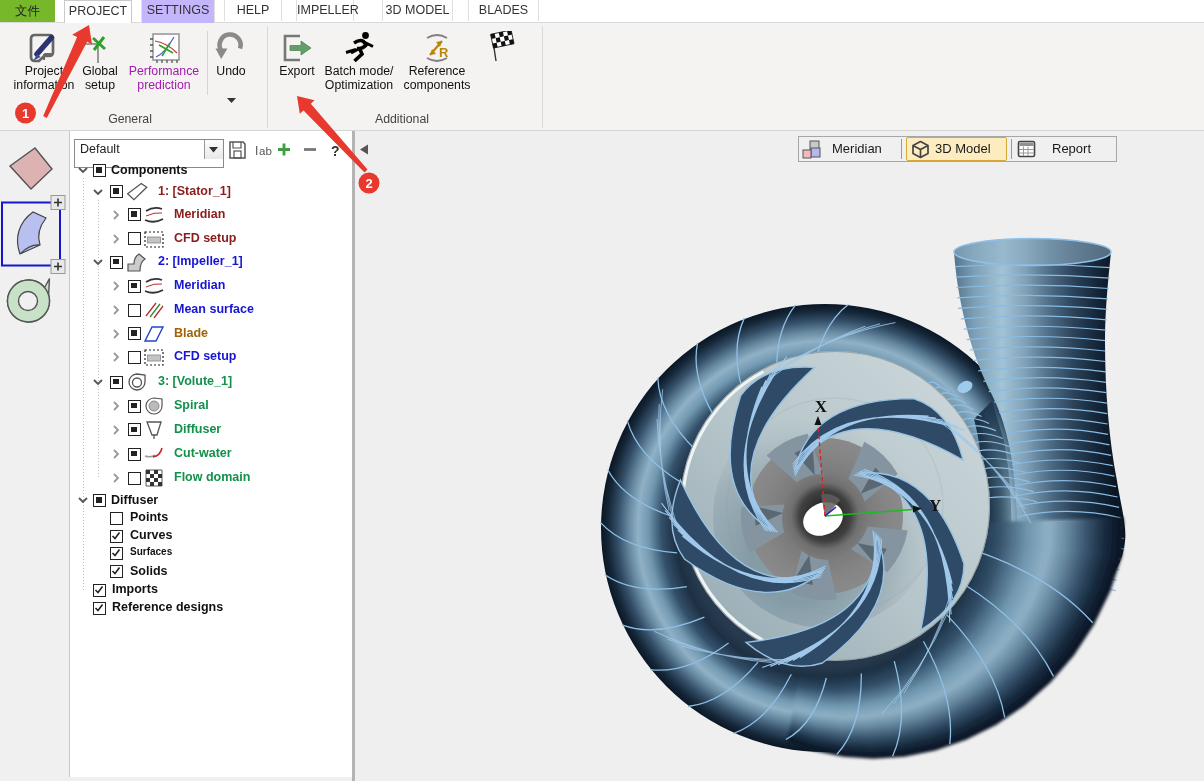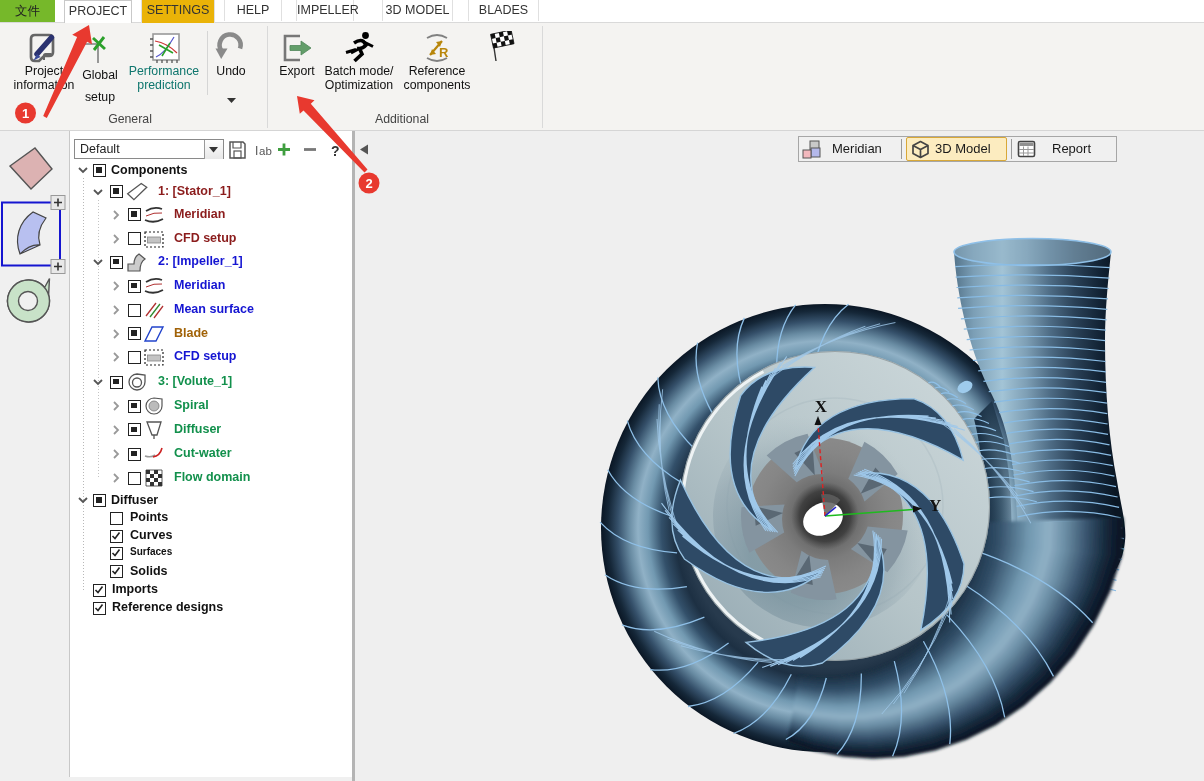--- a/index.html
+++ b/index.html
@@ -1,47 +1,47 @@
 <!DOCTYPE html>
 <html><head><meta charset="utf-8">
 <style>
 html,body{margin:0;padding:0;width:1204px;height:781px;overflow:hidden;
 font-family:"Liberation Sans",sans-serif;background:#fff}
 </style></head>
 <body>
 <div style="position:absolute;left:0;top:0;width:1204px;height:23px;background:#fff;border-bottom:1px solid #d9d9d9;box-sizing:border-box">
     <div style="position:absolute;left:0;top:0;width:55px;height:22px;background:#76b82a;color:#222;font-size:12.5px;text-align:center;line-height:22px">文件</div>
 <div style="position:absolute;left:64px;top:0;width:68px;background:#fff;border:1px solid #c9c9c9;border-bottom:none;height:23px;z-index:2;box-sizing:border-box;font-size:12.5px;color:#333;text-align:center;line-height:21px">PROJECT</div>
-<div style="position:absolute;left:141px;top:0;width:74px;background:#eab308;border-left:1px solid #e0e0e0;border-right:1px solid #e0e0e0;height:31px;box-sizing:border-box;font-size:12.5px;color:#333;text-align:center;line-height:21px">SETTINGS</div>
+<div style="position:absolute;left:141px;top:0;width:74px;background:#c4b5fd;border-left:1px solid #e0e0e0;border-right:1px solid #e0e0e0;height:31px;box-sizing:border-box;font-size:12.5px;color:#333;text-align:center;line-height:21px">SETTINGS</div>
 <div style="position:absolute;left:224px;top:0;width:58px;background:#fff;border-left:1px solid #e0e0e0;border-right:1px solid #e0e0e0;height:21px;box-sizing:border-box;font-size:12.5px;color:#333;text-align:center;line-height:21px">HELP</div>
 <div style="position:absolute;left:296px;top:0;width:58px;background:#fff;border-left:1px solid #e0e0e0;border-right:1px solid #e0e0e0;height:21px;box-sizing:border-box;font-size:12.5px;color:#333;text-align:center;line-height:21px">IMPELLER</div>
 <div style="position:absolute;left:382px;top:0;width:71px;background:#fff;border-left:1px solid #e0e0e0;border-right:1px solid #e0e0e0;height:21px;box-sizing:border-box;font-size:12.5px;color:#333;text-align:center;line-height:21px">3D MODEL</div>
 <div style="position:absolute;left:468px;top:0;width:71px;background:#fff;border-left:1px solid #e0e0e0;border-right:1px solid #e0e0e0;height:21px;box-sizing:border-box;font-size:12.5px;color:#333;text-align:center;line-height:21px">BLADES</div>
   </div>
 <div style="position:absolute;left:0;top:23px;width:1204px;height:108px;background:#f4f3f1;border-bottom:1px solid #d5d5d5;box-sizing:border-box">
     <svg style="position:absolute;left:27px;top:8px" width="34" height="34" viewBox="0 0 34 34">
       <path d="M4,8 q0,-4 4,-4 l14,0 q4,0 4,4 l0,13 q0,4 -4,4 l-5,0 l-5,5 l-4,0 q-4,0 -4,-4 Z" fill="none" stroke="#666" stroke-width="2.7"></path>
       <path d="M17,29 l0,-4.5 q0,-1.5 1.5,-1.5 l6,0" fill="none" stroke="#666" stroke-width="2"></path>
       <path d="M10,23 L24.5,6.5" stroke="#2b3270" stroke-width="5.5" stroke-linecap="round" fill="none"></path>
       <path d="M10,23 l3.5,3 l-7,3.5 Z" fill="#3a4a9a"></path>
     </svg>
 <div style="position:absolute;left:-26px;top:41px;width:140px;text-align:center;font-size:12.3px;color:#111;line-height:14.3px">Project<br>information</div>
 <svg style="position:absolute;left:83px;top:8px" width="34" height="34" viewBox="0 0 34 34">
       <path d="M1,13 L16,13 M15,13 L15,32" stroke="#808080" stroke-width="1.6" fill="none"></path>
       <path d="M10,7 L22,18 M21,6 L11,19" stroke="#2ba02b" stroke-width="2.9" fill="none"></path>
     </svg>
-<div style="position:absolute;left:30px;top:41px;width:140px;text-align:center;font-size:12.3px;color:#111;line-height:22px">Global<br>setup</div>
+<div style="position:absolute;left:30px;top:41px;width:140px;text-align:center;font-size:12.3px;color:#111;line-height:14px">Global<br>setup</div>
 <svg style="position:absolute;left:147px;top:8px" width="34" height="34" viewBox="0 0 34 34">
       <rect x="6" y="3" width="26" height="26" fill="#fff" stroke="#999" stroke-width="1.6"></rect>
       <path d="M6,8 l-3,0 M6,14 l-3,0 M6,20 l-3,0 M6,26 l-3,0 M10,29 l0,3 M15,29 l0,3 M20,29 l0,3 M25,29 l0,3 M30,29 l0,3" stroke="#555" stroke-width="1.3"></path>
       <path d="M8,10 Q20,12 30,22" fill="none" stroke="#cc3333" stroke-width="1.2"></path>
       <path d="M9,26 Q18,22 27,6" fill="none" stroke="#5555cc" stroke-width="1.2"></path>
       <path d="M12,14 L26,22 M23,12 L15,25" stroke="#2ba02b" stroke-width="1.6"></path>
     </svg>
-<div style="position:absolute;left:94px;top:41px;width:140px;text-align:center;font-size:12.3px;color:#0f766e;line-height:14.3px">Performance<br>prediction</div>
+<div style="position:absolute;left:94px;top:41px;width:140px;text-align:center;font-size:12.3px;color:#a21caf;line-height:14.3px">Performance<br>prediction</div>
 <svg style="position:absolute;left:214px;top:8px" width="34" height="34" viewBox="0 0 34 34">
       <path d="M7.5,20 A10.5,10.5 0 1 1 26,17.5" fill="none" stroke="#8a8a8a" stroke-width="4.6"></path>
       <path d="M1.5,17.5 L13.5,17.5 L7.2,28 Z" fill="#8a8a8a"></path>
     </svg>
 <div style="position:absolute;left:161px;top:41px;width:140px;text-align:center;font-size:12.3px;color:#111;line-height:14.3px">Undo</div>
 <svg style="position:absolute;left:280px;top:8px" width="34" height="34" viewBox="0 0 34 34">
       <path d="M20,5 L5,5 L5,29 L20,29" fill="none" stroke="#777" stroke-width="2.6"></path>
       <path d="M10,14.5 L21,14.5 L21,10 L31,17 L21,24 L21,19.5 L10,19.5 Z" fill="#639e6a" stroke="#50875a" stroke-width="0.8"></path>
     </svg>
 <div style="position:absolute;left:227px;top:41px;width:140px;text-align:center;font-size:12.3px;color:#111;line-height:14.3px">Export</div>
@@ -83,21 +83,21 @@
 <rect x="51" y="64.5" width="14" height="14" fill="#e8e8e8" stroke="#999"></rect>
 <path d="M58,67.5 l0,8 M54,71.5 l8,0" stroke="#333" stroke-width="1.6"></path>
 <rect x="51" y="128.5" width="14" height="14" fill="#e8e8e8" stroke="#999"></rect>
 <path d="M58,131.5 l0,8 M54,135.5 l8,0" stroke="#333" stroke-width="1.6"></path>
 <path d="M44.6,156.5 L49.5,147.5 L48.6,163.9 A21,21 0 1 1 44.6,156.5 Z" fill="#c8e2c8" stroke="#555" stroke-width="1.4"></path>
       <circle cx="28.5" cy="170" r="21" fill="#c8e2c8" stroke="#555" stroke-width="1.4"></circle>
 <circle cx="28" cy="170" r="9.5" fill="#f0f0f0" stroke="#555" stroke-width="1.4"></circle>
 </svg>
   </div>
 <div style="position:absolute;left:70px;top:131px;width:282px;height:646px;background:#fff;overflow:hidden">
-<div style="position:absolute;left:4px;top:8px;width:150px;height:20px;background:#fff;border:1px solid #8a8a8a;box-sizing:border-box">
+<div style="position:absolute;left:4px;top:8px;width:150px;height:29px;background:#fff;border:1px solid #8a8a8a;box-sizing:border-box">
  <div style="position:absolute;left:5px;top:2px;font-size:12.5px;color:#222">Default</div>
  <div style="position:absolute;right:0;top:0;width:18px;height:19px;background:linear-gradient(#fdfdfd,#e8e8e8);border-left:1px solid #999">
   <svg width="10" height="6" style="position:absolute;left:4px;top:7px">
           <path d="M0,0 L9,0 L4.5,5.5 Z" fill="#333"></path>
         </svg>
  </div>
 </div>
 <svg style="position:absolute;left:158px;top:8px" width="190" height="22">
 <g stroke="#555" fill="none" stroke-width="1.5">
 <path d="M2,3 L15,3 L17,5 L17,19 L2,19 Z"></path>

